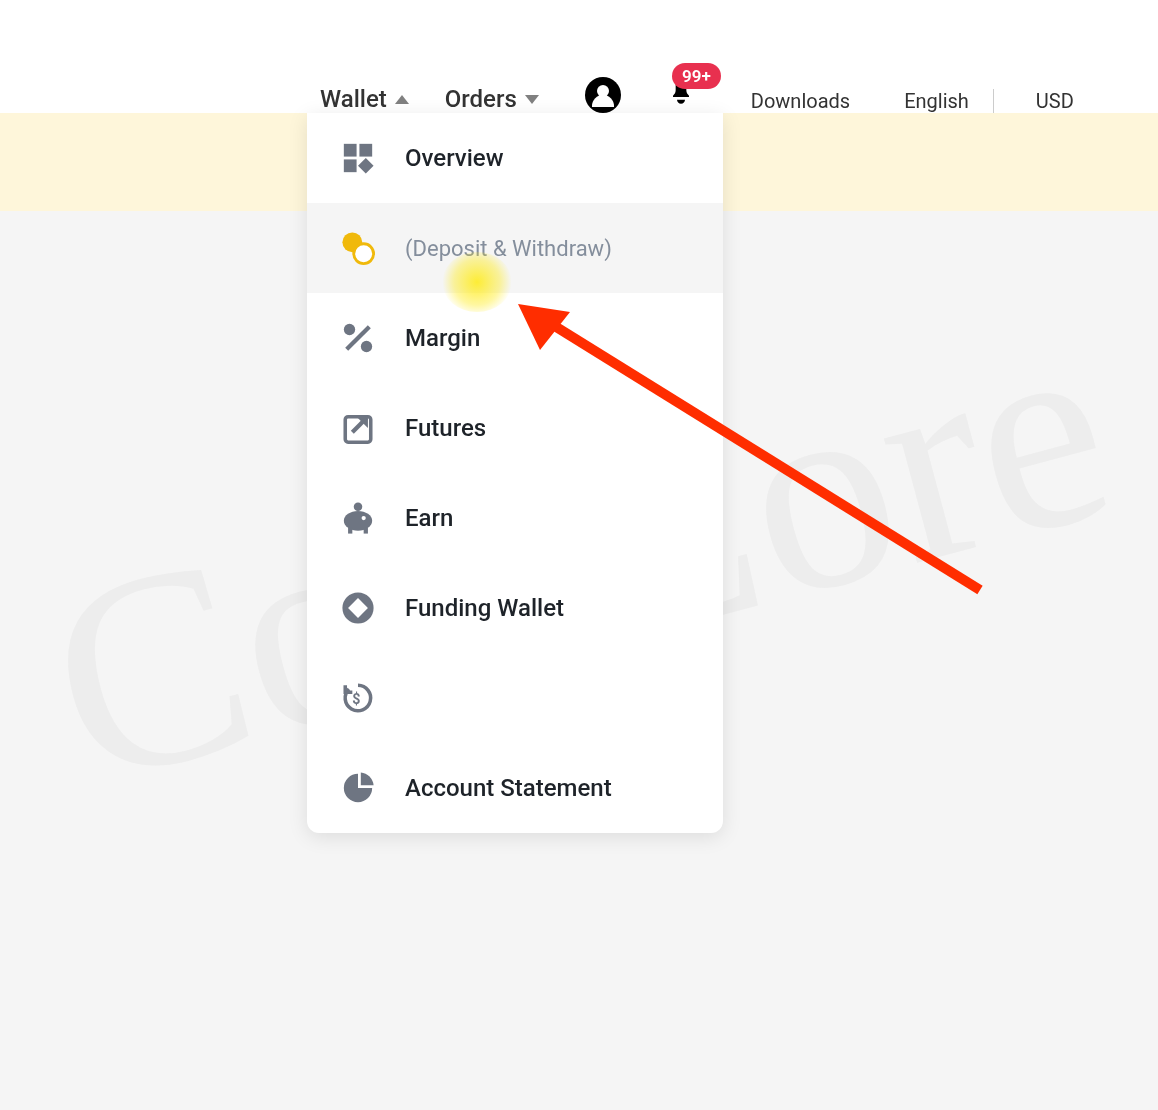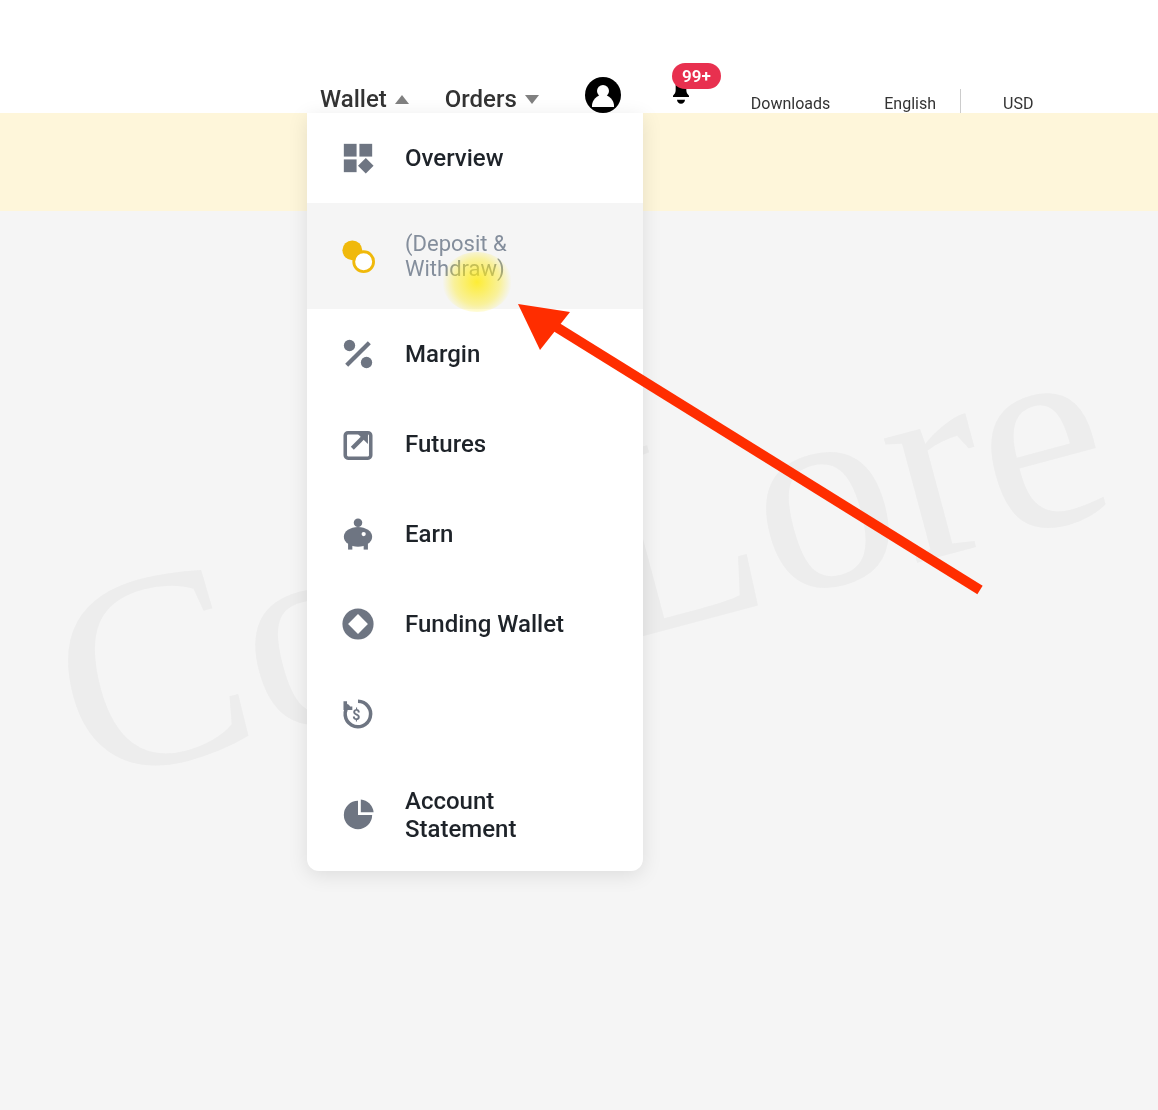--- a/index.html
+++ b/index.html
@@ -86,39 +86,39 @@
       right: -24px;
       background: #e8304f;
       color: #fff;
       font-size: 17px;
       font-weight: 600;
       padding: 3px 10px;
       border-radius: 14px;
     }
     .nav-text {
       color: #333;
-      font-size: 16px;
+      font-size: 20px;
       margin-left: 18px;
     }
     .divider {
       width: 1px;
       height: 24px;
       background: #ccc;
       margin: 0 -12px;
     }
     .yellow-banner {
       background: #fef6da;
       height: 98px;
       width: 100%;
     }
     .dropdown {
       position: absolute;
       top: 113px;
       left: 307px;
-      width: 336px;
+      width: 416px;
       background: #fff;
       border-radius: 0 0 12px 12px;
       box-shadow: 0 4px 20px rgba(0,0,0,0.1);
       z-index: 20;
     }
     .dropdown-item {
       display: flex;
       align-items: center;
       padding: 28px 34px;
       gap: 30px;

